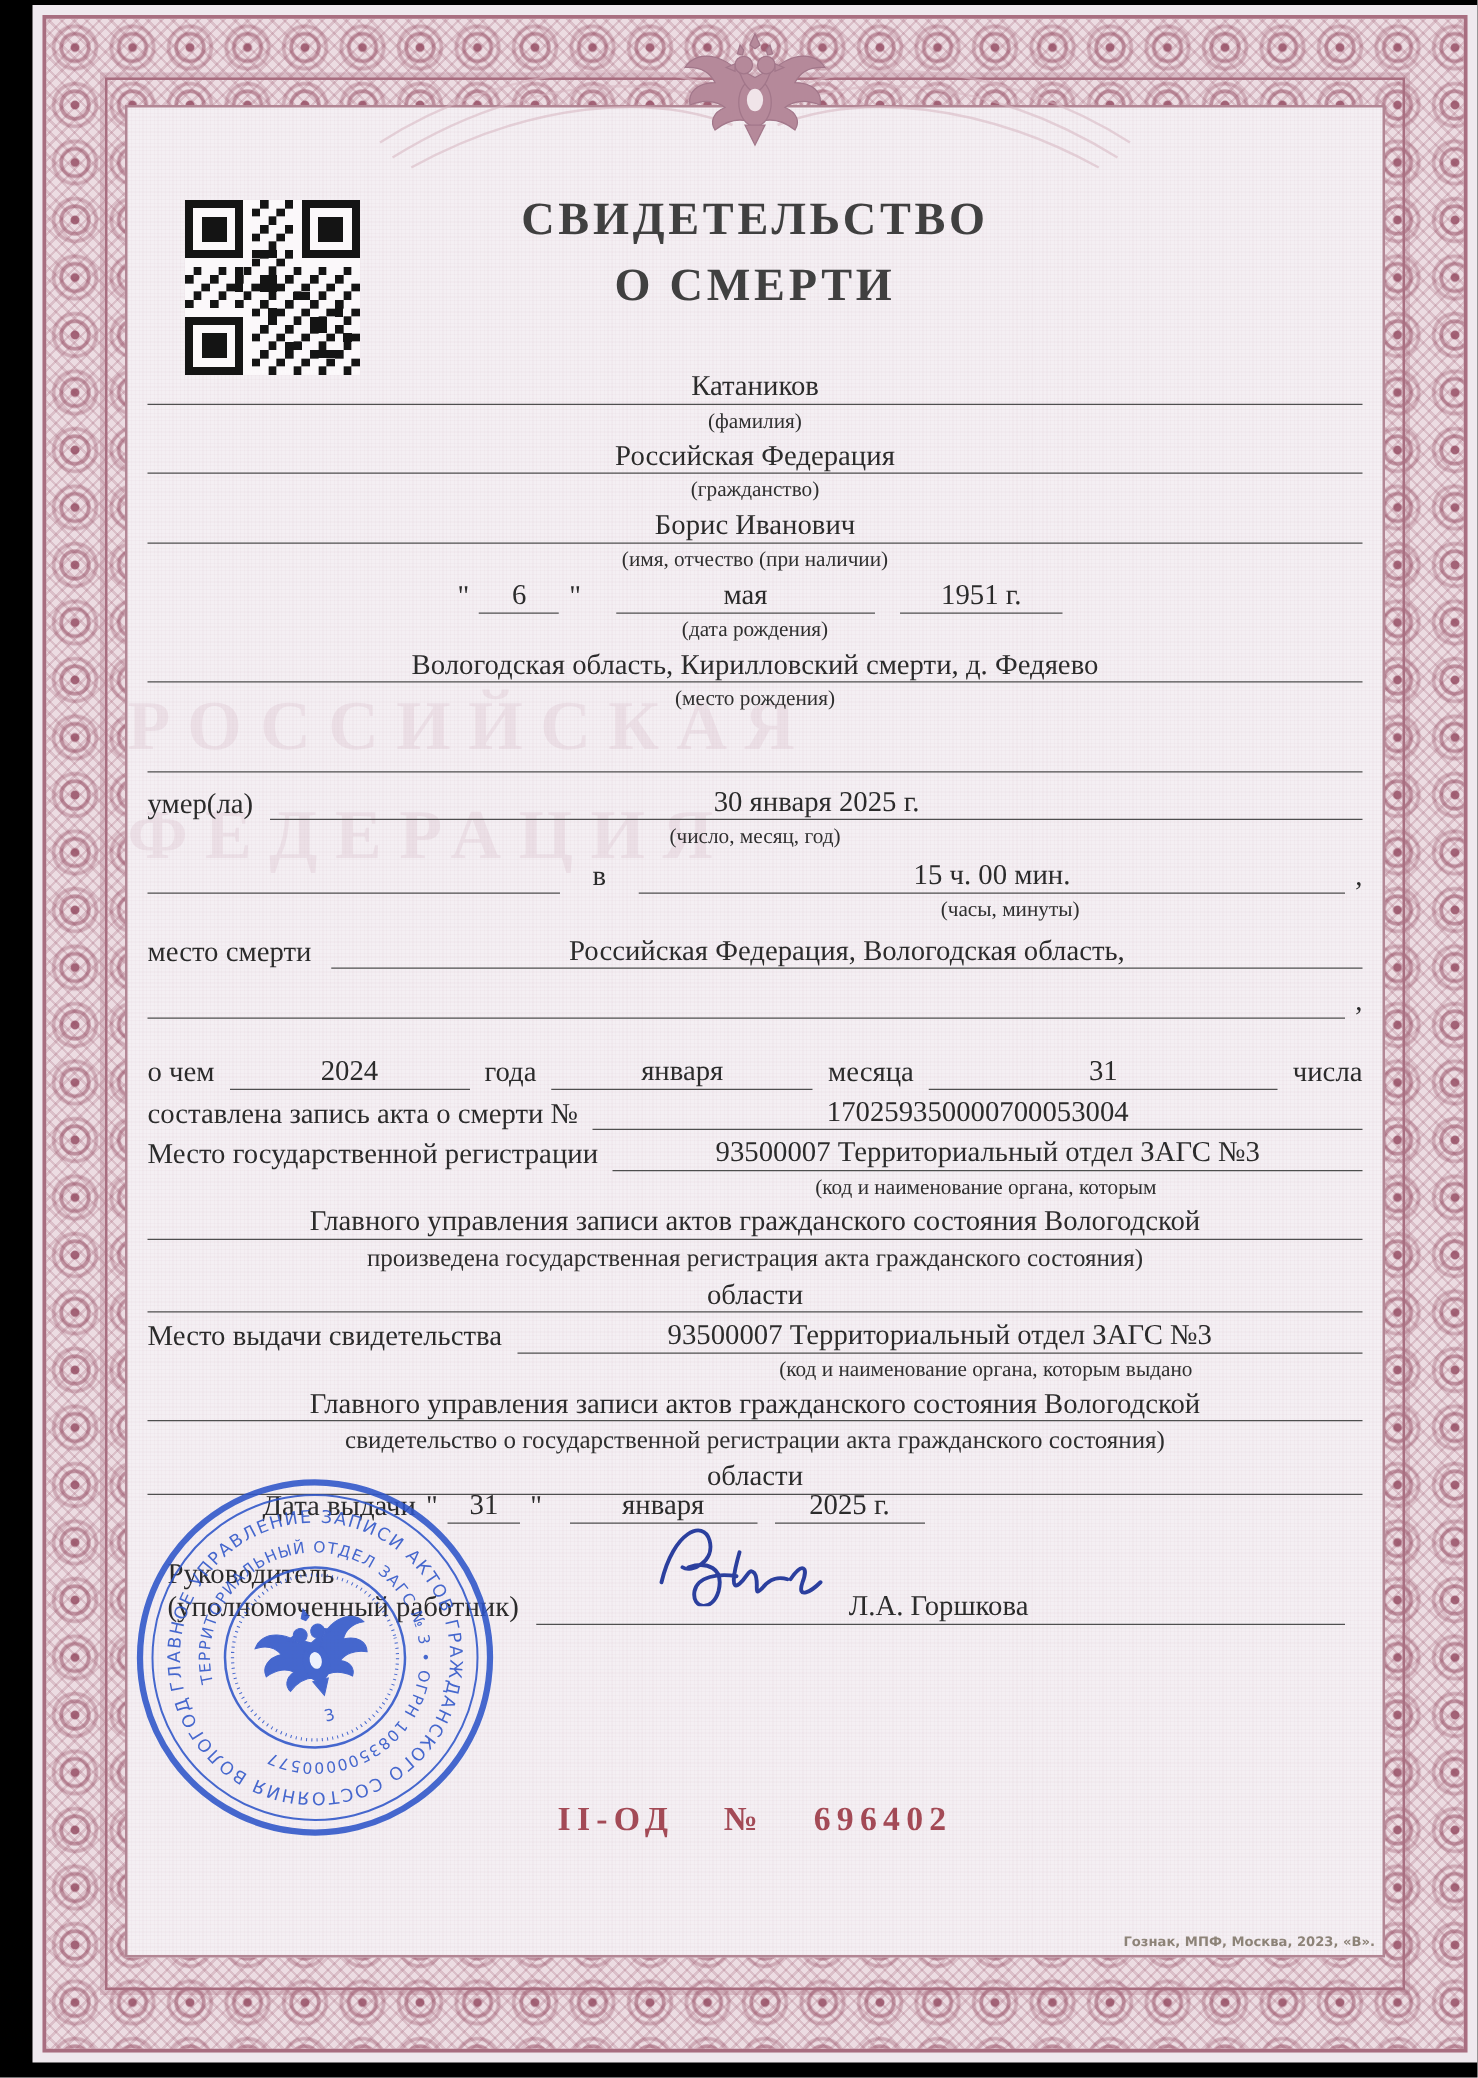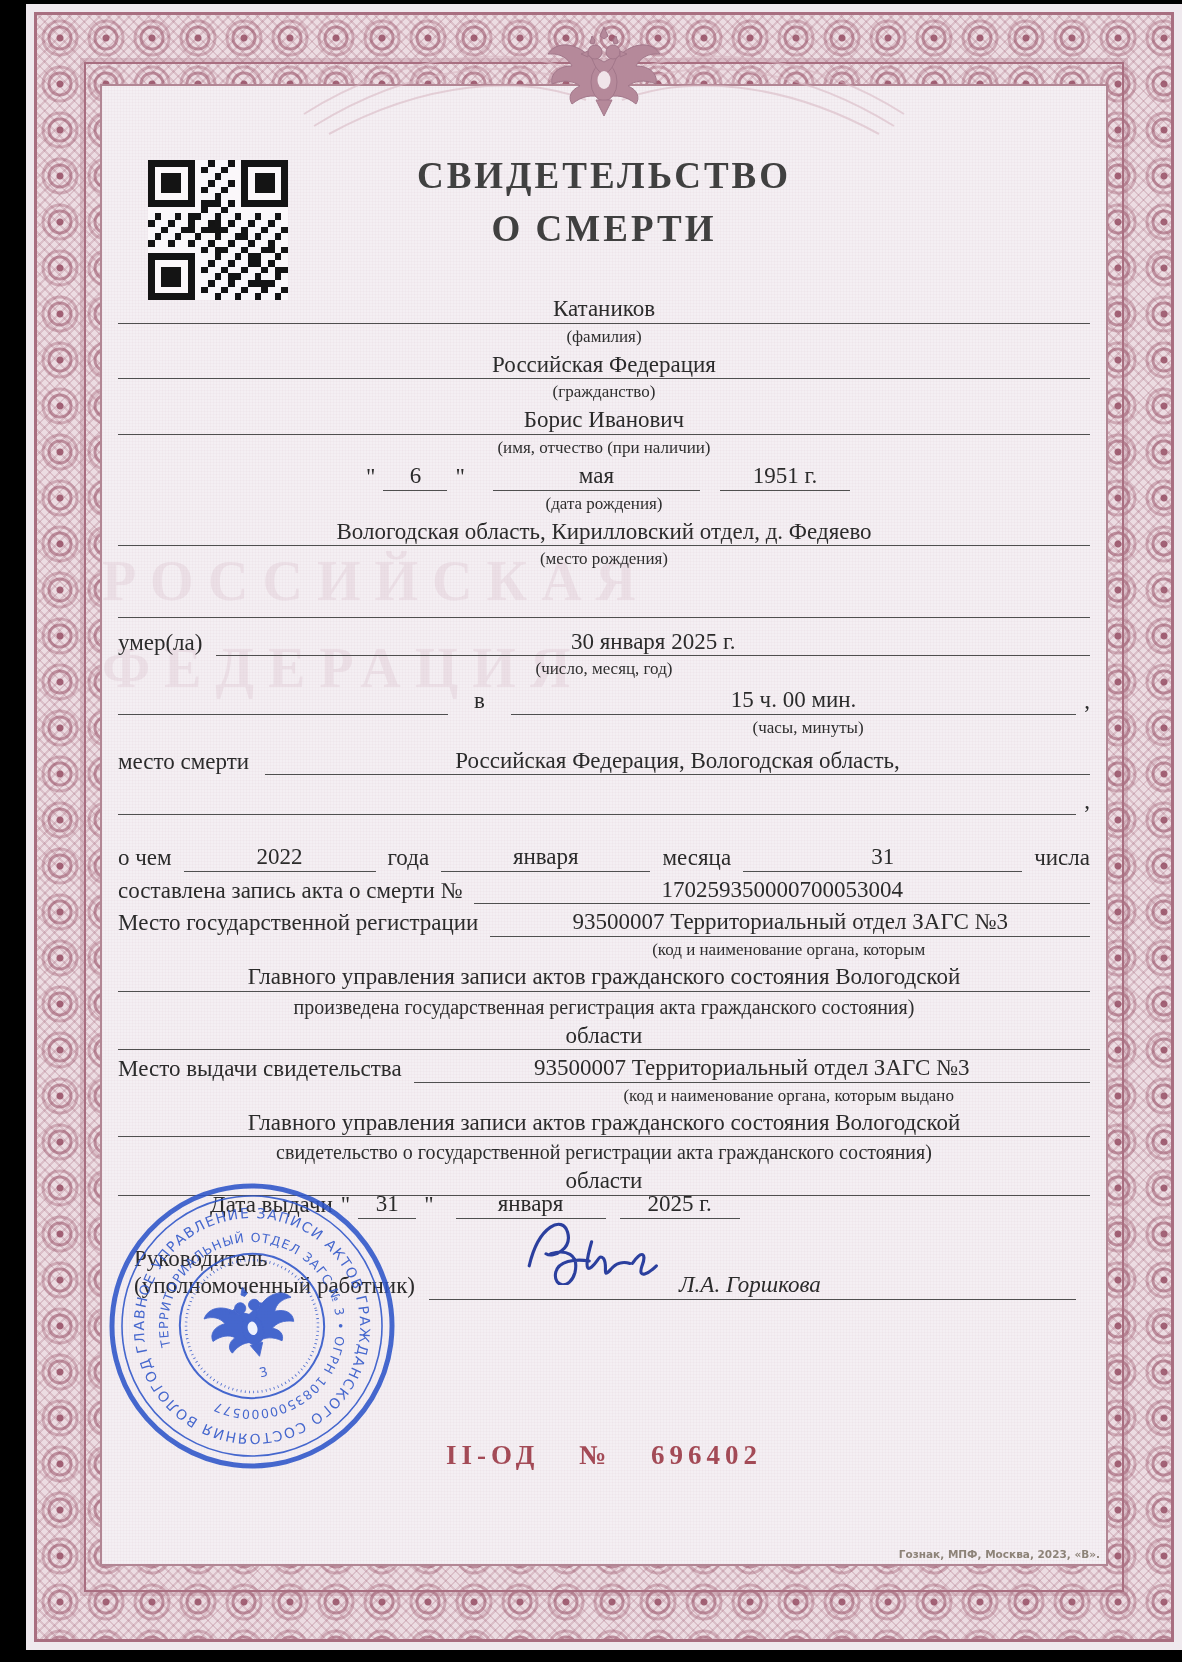--- a/index.html
+++ b/index.html
@@ -38,21 +38,21 @@
   .cap{font-size:17px;text-align:center;line-height:1.3;margin-top:2px;color:#2e2e2e;}
   .seg{display:inline-block;text-align:center;}
   .title{padding-top:64px;text-align:center;font-weight:bold;font-size:37px;letter-spacing:3px;color:#404040;line-height:1.42;}
   .qr{position:absolute;left:46px;top:74px;z-index:2;}
   .crest{position:absolute;top:-64px;left:50%;transform:translateX(-50%);z-index:2;}
   .wings{position:absolute;top:-52px;left:50%;transform:translateX(-50%);z-index:1;opacity:.55;}
   .issue-block{position:absolute;left:32px;right:30px;top:1104px;z-index:1;}
   .stamp{position:absolute;left:0px;top:1090px;z-index:2;opacity:.88;transform:rotate(-14deg);pointer-events:none;}
   .sig-wrap{position:relative;flex:1;margin-left:14px;}
   .sig{position:absolute;left:70px;top:-58px;}
-  .head-name{display:inline-block;margin-left:250px;font-style:italic;}
+  .head-name{display:inline-block;margin-left:250px;}
   .serial{position:absolute;top:1353px;left:0;right:0;text-align:center;z-index:1;
     font-weight:bold;font-size:27px;letter-spacing:5px;color:#a34a56;}
   .serial span{margin:0 14px;}
   .printer{position:absolute;right:6px;top:1462px;font-size:10.5px;color:#8d8378;
     font-family:"DejaVu Sans",sans-serif;z-index:1;font-weight:bold;}
   .q{padding:0 8px;}
   .stamp text{font-family:"DejaVu Sans",sans-serif;fill:#2e55c9;}
 </style>
 </head>
 <body>
@@ -165,21 +165,21 @@
             <span class="q">"</span>
             <span class="line seg" style="width:64px">6</span>
             <span class="q">"</span>
             <span class="line seg" style="flex:1;margin:0 20px">мая</span>
             <span class="line seg" style="width:130px">1951 г.</span>
           </div>
           <div class="cap">(дата рождения)</div>
         </div>
 
         <div style="margin-top:3px">
-          <div class="line vc">Вологодская область, Кирилловский отдел, д. Федяево</div>
+          <div class="line vc">Вологодская область, Кирилловский смерти, д. Федяево</div>
           <div class="cap">(место рождения)</div>
         </div>
 
         <div class="line" style="height:30px;margin-top:16px"></div>
 
         <div class="vrow" style="margin-top:10px">
           <span>умер(ла)</span>
           <div class="line vc" style="flex:1;margin-left:14px">30 января 2025 г.</div>
         </div>
         <div class="cap">(число, месяц, год)</div>
@@ -197,21 +197,21 @@
           <div class="line vc" style="flex:1;margin-left:16px">Российская Федерация, Вологодская область,</div>
         </div>
 
         <div class="vrow" style="margin-top:12px">
           <div class="line" style="flex:1"></div>
           <span style="padding-left:8px">,</span>
         </div>
 
         <div class="vrow" style="margin-top:28px">
           <span>о чем</span>
-          <span class="line seg" style="flex:1.1;margin:0 12px">2022</span>
+          <span class="line seg" style="flex:1.1;margin:0 12px">2024</span>
           <span>года</span>
           <span class="line seg" style="flex:1.2;margin:0 12px">января</span>
           <span>месяца</span>
           <span class="line seg" style="flex:1.6;margin:0 12px">31</span>
           <span>числа</span>
         </div>
 
         <div class="vrow" style="margin-top:4px">
           <span>составлена запись акта о смерти №</span>
           <div class="line vc" style="flex:1;margin-left:12px">170259350000700053004</div>

